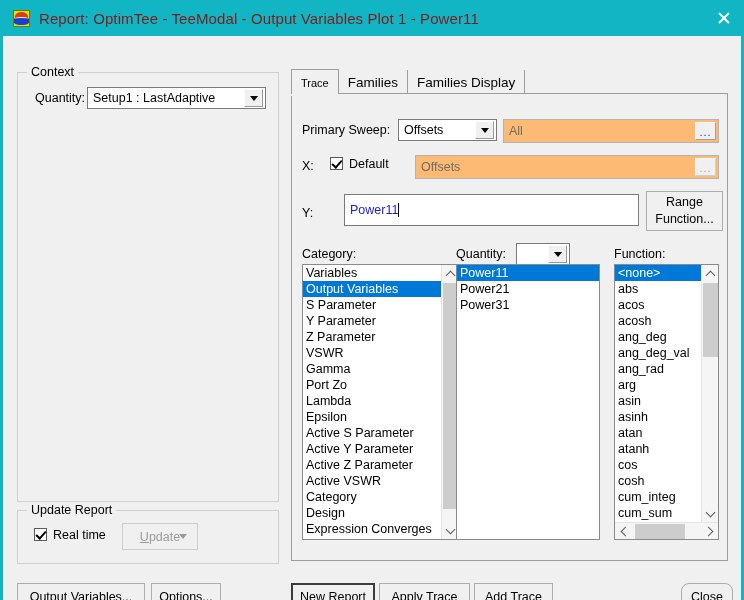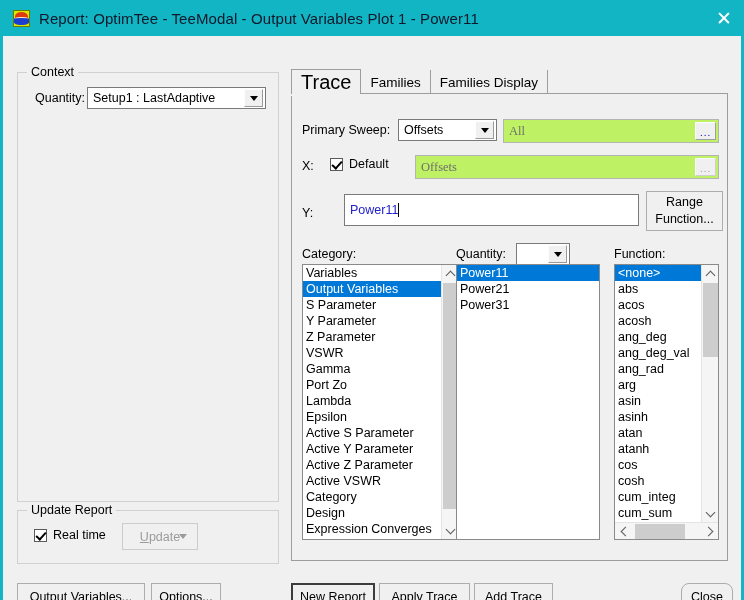--- a/index.html
+++ b/index.html
@@ -43,21 +43,21 @@
     position: absolute; left: 0px; top: 7px; width: 15px; height: 7px;
     background: #1a3fd0;
     border-radius: 0 0 40% 40%;
   }
   #app-icon .gi-wave {
     position: absolute; left: 0px; top: 6px; width: 15px; height: 4px;
     border-top: 1.5px solid #fff8d0;
     border-radius: 50%;
   }
   #title-text {
-    color: #0f172a;
+    color: #7f1d1d;
     font-size: 15px;
     font-weight: 400;
     letter-spacing: 0.1px;
     white-space: nowrap;
   }
   #close-button {
     position: absolute; right: 0; top: 0;
     width: 46px; height: 36px;
     display: flex; align-items: center; justify-content: center;
     color: #ffffff; font-size: 19px; font-weight: 300;
@@ -124,21 +124,21 @@
 
   
   .textbox {
     position: absolute;
     background: #ffffff;
     border: 1px solid #7a7a7a;
     display: flex; align-items: center;
     font-size: 12.5px;
     height: 24px;
   }
-  .textbox.disabled { background: #bef264; border-color: #b4b4b4; color: #6d6d6d; font-family: Liberation Serif, serif; }
+  .textbox.disabled { background: #fdba74; border-color: #b4b4b4; color: #6d6d6d; }
   .textbox .tb-val { padding-left: 5px; white-space: nowrap; overflow: hidden; }
   .textbox .tb-val.blue { color: #2222cc; }
   .caret {
     display: inline-block;
     width: 1px; height: 14px;
     background: #000;
     vertical-align: -2px;
     margin-left: 0px;
   }
   .ellipsis-btn {
@@ -151,21 +151,21 @@
     display: flex; align-items: flex-end; justify-content: center;
     font-size: 11px; line-height: 9px; letter-spacing: 1px;
     color: #2222cc;
     padding-bottom: 2px;
   }
   .ellipsis-btn.dis { color: #a8a8a8; border-color: #cfcfcf; border-top-color: #fafafa; border-left-color: #fafafa;}
 
   
   .checkbox {
     position: absolute;
-    display: flex; align-items: center; gap: 6px;
+    display: flex; align-items: flex-start; gap: 6px;
   }
   .checkbox .box {
     width: 13px; height: 13px;
     background: #ffffff;
     border: 1px solid #5a5a5a;
     position: relative;
     flex: 0 0 auto;
   }
   .checkbox .box.checked::after {
     content: "";
@@ -209,21 +209,21 @@
     padding: 0 9px;
     display: flex; align-items: center;
     font-size: 13.5px;
     background: #f0f0f0;
     border-right: 1px solid #9d9d9d;
     position: relative;
     cursor: default;
   }
   .tab:first-child { border-left: 1px solid #9d9d9d; }
   .tab.active {
-    font-size: 20px;
+    font-size: 11px;
     height: 26px;
     border-left: 1px solid #9d9d9d;
     border-right: 1px solid #9d9d9d;
     border-top: 1px solid #9d9d9d;
     background: #f0f0f0;
     z-index: 3;
     margin-bottom: -1px;
   }
   .tab.active::before {
     content: ""; position: absolute; left: -1px; right: -1px; bottom: -1px;

